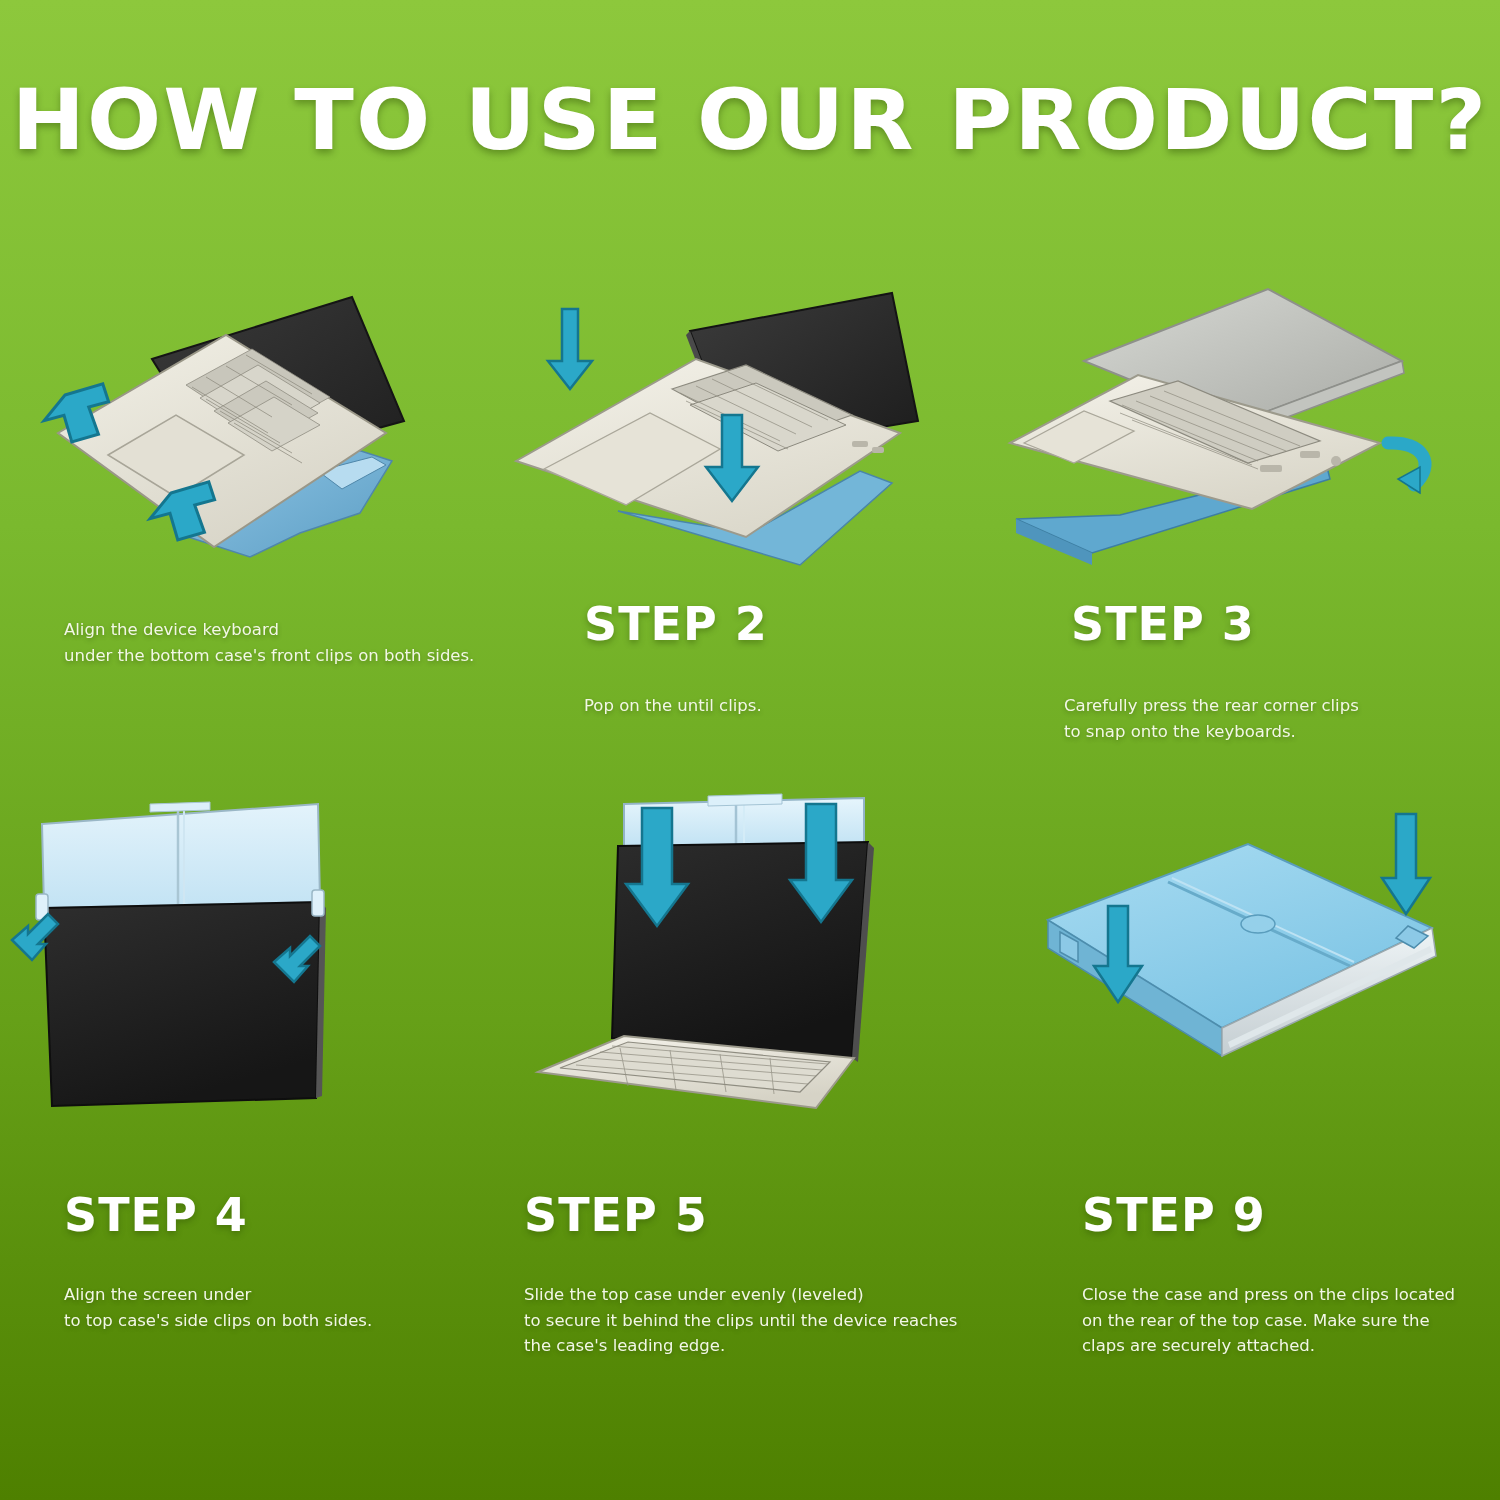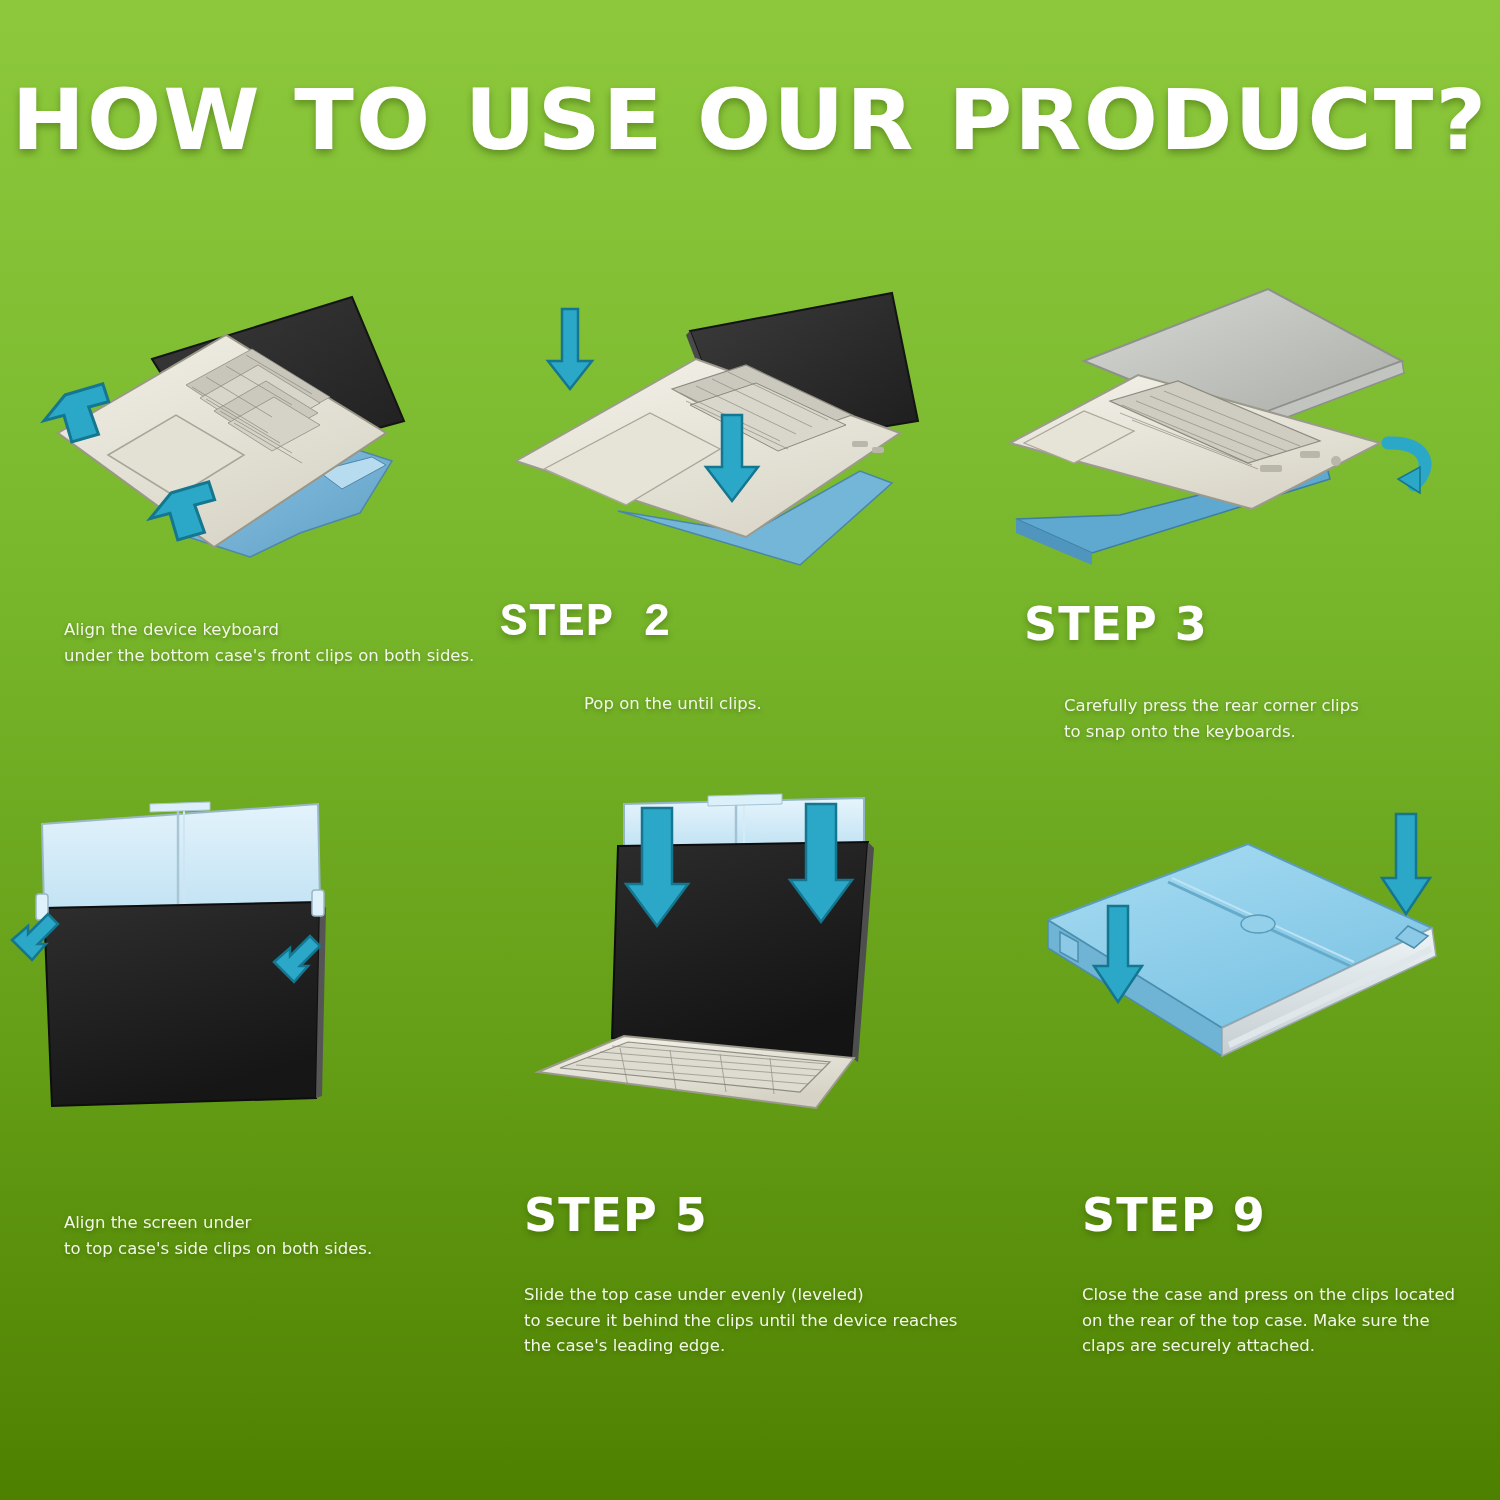--- a/index.html
+++ b/index.html
@@ -76,23 +76,23 @@
     font-weight: normal;
     line-height: 1.55;
     color: #f2f7e6;
     text-shadow: 0 2px 4px rgba(40,70,0,0.40);
     white-space: pre-line;
   }
 
   
   .t0 .step-head { margin-left: 64px; margin-top: 22px; }
   .t0 .step-body { margin-left: 64px; margin-top: 42px; }
-  .t1 .step-head { margin-top: 22px; font-family: Liberation Mono, monospace; }
+  .t1 .step-head { margin-left: 84px; margin-top: 22px; }
   .t1 .step-body { margin-left: 84px; margin-top: 42px; }
-  .t2 .step-head { margin-left: 24px; margin-top: 22px; }
+  .t2 .step-head { margin-left: 71px; margin-top: 22px; }
   .t2 .step-body { margin-left: 64px; margin-top: 42px; }
 
   .t3 .step-head { margin-left: 64px; margin-top: 18px; }
   .t3 .step-body { margin-left: 64px; margin-top: 40px; }
   .t4 .step-head { margin-left: 24px; margin-top: 18px; }
   .t4 .step-body { margin-left: 24px; margin-top: 40px; }
   .t5 .step-head { margin-left: 82px; margin-top: 18px; }
   .t5 .step-body { margin-left: 82px; margin-top: 40px; }
 
   .art svg { display: block; }
@@ -325,20 +325,21 @@
 
           <g fill="#2ba8c8" stroke="#14768f" stroke-width="2.5">
             <path d="M12 160 L28 146 L28 154 L48 134 L58 144 L38 164 L46 164 L32 180 Z"></path>
           </g>
           <g fill="#2ba8c8" stroke="#14768f" stroke-width="2.5">
             <path d="M274 182 L290 168 L290 176 L310 156 L320 166 L300 186 L308 186 L294 202 Z"></path>
           </g>
         </svg>
       </div>
       <div class="t3">
+        <div class="step-head">STEP 4</div>
         <div class="step-body">Align the screen under
 to top case's side clips on both sides.</div>
       </div>
     </div>
 
     <div class="cell cell-1">
       <div class="art art-tall">
         <svg width="500" height="390" viewBox="0 0 500 390">
           <defs>
             <linearGradient id="s5case" x1="0" y1="0" x2="0" y2="1">

